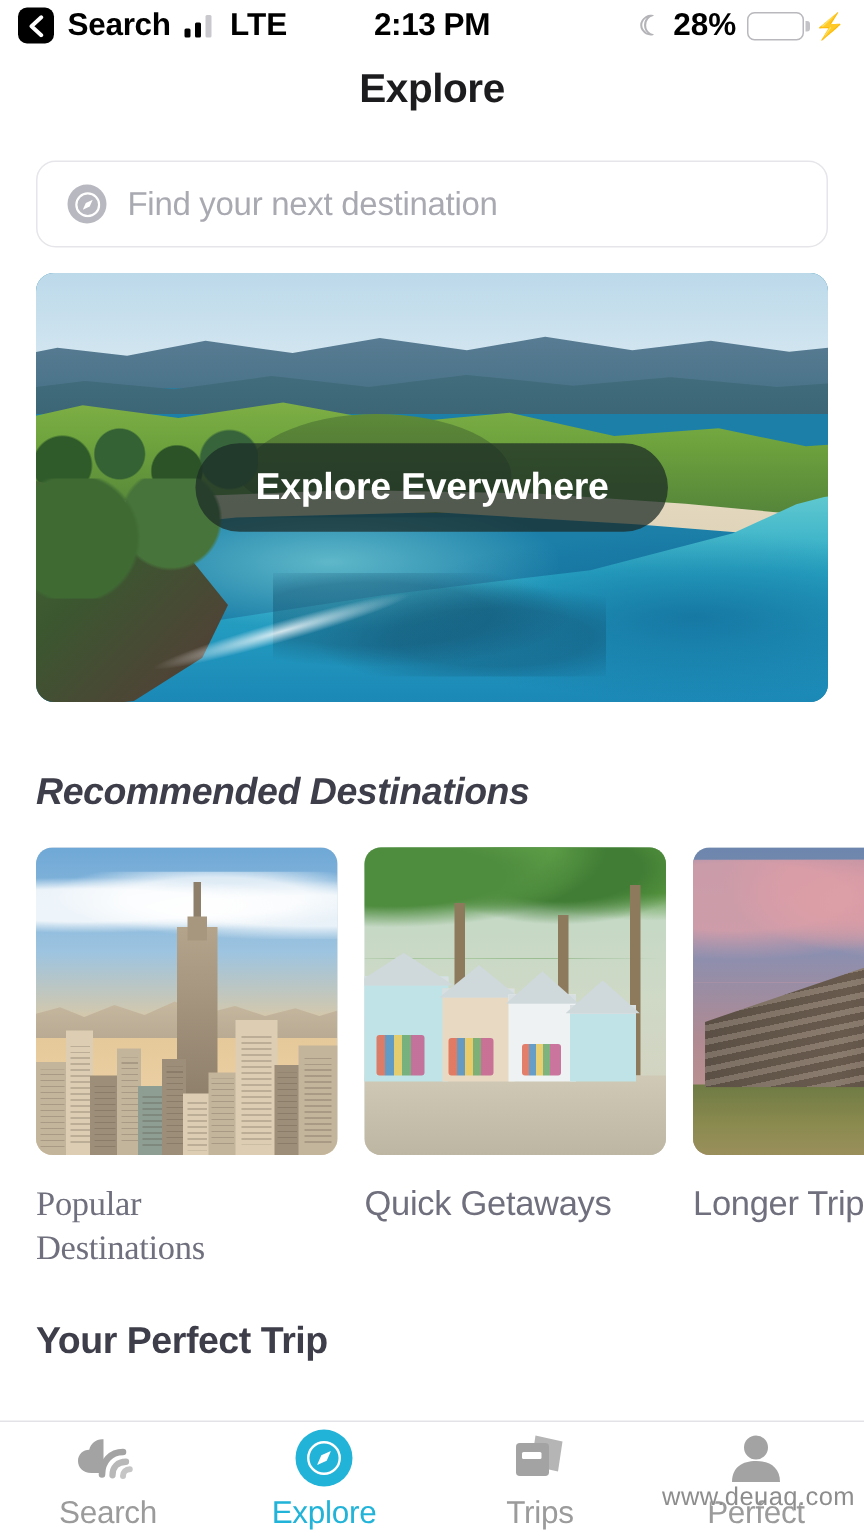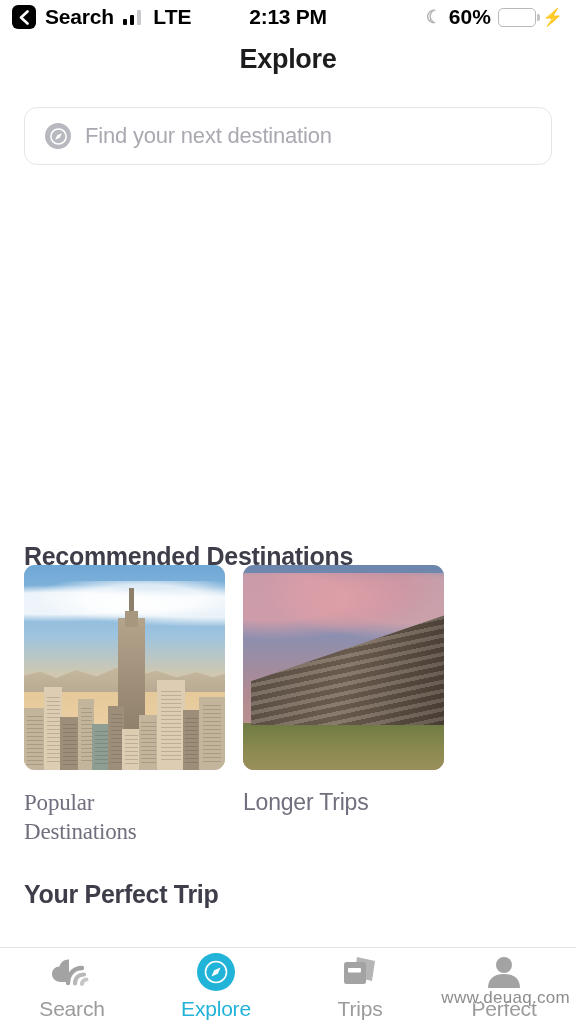--- a/index.html
+++ b/index.html
@@ -152,21 +152,21 @@
     background:rgba(26,42,38,.72); color:#fff;
     font-size:25px; font-weight:700; letter-spacing:-.2px;
     padding:15px 40px; border-radius:32px; white-space:nowrap;
   }
 
   
   .section-title {
     position:absolute; left:24px; font-size:25px; font-weight:700;
     color:#3e3e4a; letter-spacing:-.3px;
   }
-  #rec-title { top:542px; }
+  #rec-title { top:514px;font-style:italic; }
   #trip-title { top:880px; }
 
   
   .cards {
     position:absolute; top:565px; left:24px; width:552px;
     display:flex; gap:18px;
   }
   .card { width:201px; flex:none; }
   .card-img {
     width:201px; height:205px; border-radius:11px; overflow:hidden;
@@ -311,21 +311,21 @@
       <span class="bars">
         <i class="b1 on"></i>
           <i class="b2 on"></i>
           <i class="b3"></i>
       </span>
       <span class="sb-lte">LTE</span>
     </div>
     <div class="sb-center">2:13 PM</div>
     <div class="sb-right">
       <span class="moon">☾</span>
-      <span class="sb-batt-pct">60%</span>
+      <span class="sb-batt-pct">28%</span>
       <span class="battery">
         <span class="batt-body"><span class="batt-fill" style="width:60%"></span></span>
         <span class="batt-cap"></span>
       </span>
       <span class="bolt">⚡</span>
     </div>
   </div>
 
   <div class="page-title">Explore</div>
 
@@ -334,20 +334,39 @@
       <span class="compass-gray">
         <svg width="17" height="17" viewBox="0 0 17 17">
           <circle cx="8.5" cy="8.5" r="7.6" fill="none" stroke="#fff" stroke-width="1.5"></circle>
           <path d="M11.8 5.2 L7.2 7.3 L5.2 11.8 L9.8 9.7 Z" fill="#fff"></path>
         </svg>
       </span>
       <span class="search-ph">Find your next destination</span>
     </div>
   </div>
 
+  <div class="hero">
+    <div class="hero-img">
+      <div class="sky"></div>
+      <div class="ridge-far"></div>
+      <div class="ridge-mid"></div>
+      <div class="hills-green"></div>
+      <div class="hill-dark"></div>
+      <div class="trees-l"></div>
+      <div class="beach"></div>
+      <div class="bay"></div>
+      <div class="shallow"></div>
+      <div class="bay-deep"></div>
+      <div class="reef"></div>
+      <div class="cliff"></div>
+      <div class="cliff-veg"></div>
+      <div class="surf"></div>
+    </div>
+    <div class="hero-pill">Explore Everywhere</div>
+  </div>
 
   <div class="section-title" id="rec-title">Recommended Destinations</div>
 
   <div class="cards">
 
     <div class="card card-1">
       <div class="card-img">
         <div class="nyc-sky"></div>
         <div class="nyc-cloud"></div>
         <div class="nyc-far"></div>
@@ -362,20 +381,38 @@
           <span class="bk l" style="left:49%;  width:9%;  height:36%"></span>
           <span class="bk" style="left:57%;  width:10%; height:48%"></span>
           <span class="bk l" style="left:66%;  width:14%; height:78%"></span>
           <span class="bk d" style="left:79%;  width:9%;  height:52%"></span>
           <span class="bk" style="left:87%;  width:13%; height:64%"></span>
         </div>
       </div>
       <div class="card-label">Popular Destinations</div>
     </div>
 
+    <div class="card card-2">
+      <div class="card-img">
+        <div class="carib"></div>
+        <div class="palm-canopy"></div>
+        <span class="palm-trunk" style="left:30%; top:18%; height:58%"></span>
+        <span class="palm-trunk" style="left:64%; top:22%; height:52%"></span>
+        <span class="palm-trunk" style="left:88%; top:12%; height:62%"></span>
+        <div class="carib-road"></div>
+        <span class="hut" style="left:-2%; width:30%; height:34%"></span>
+        <span class="hut p" style="left:26%; width:24%; height:30%"></span>
+        <span class="hut w" style="left:48%; width:22%; height:28%"></span>
+        <span class="hut" style="left:68%; width:22%; height:25%"></span>
+        <span class="merch" style="left:4%;  width:16%; height:13%"></span>
+        <span class="merch" style="left:28%; width:15%; height:12%"></span>
+        <span class="merch" style="left:52%; width:13%; height:10%"></span>
+      </div>
+      <div class="card-label">Quick Getaways</div>
+    </div>
 
     <div class="card card-3">
       <div class="card-img">
         <div class="pyr-sky"></div>
         <div class="pyr-clouds"></div>
         <div class="pyr-ground"></div>
         <div class="pyramid">
             <div class="pyr-steps"></div>
           </div>
 

